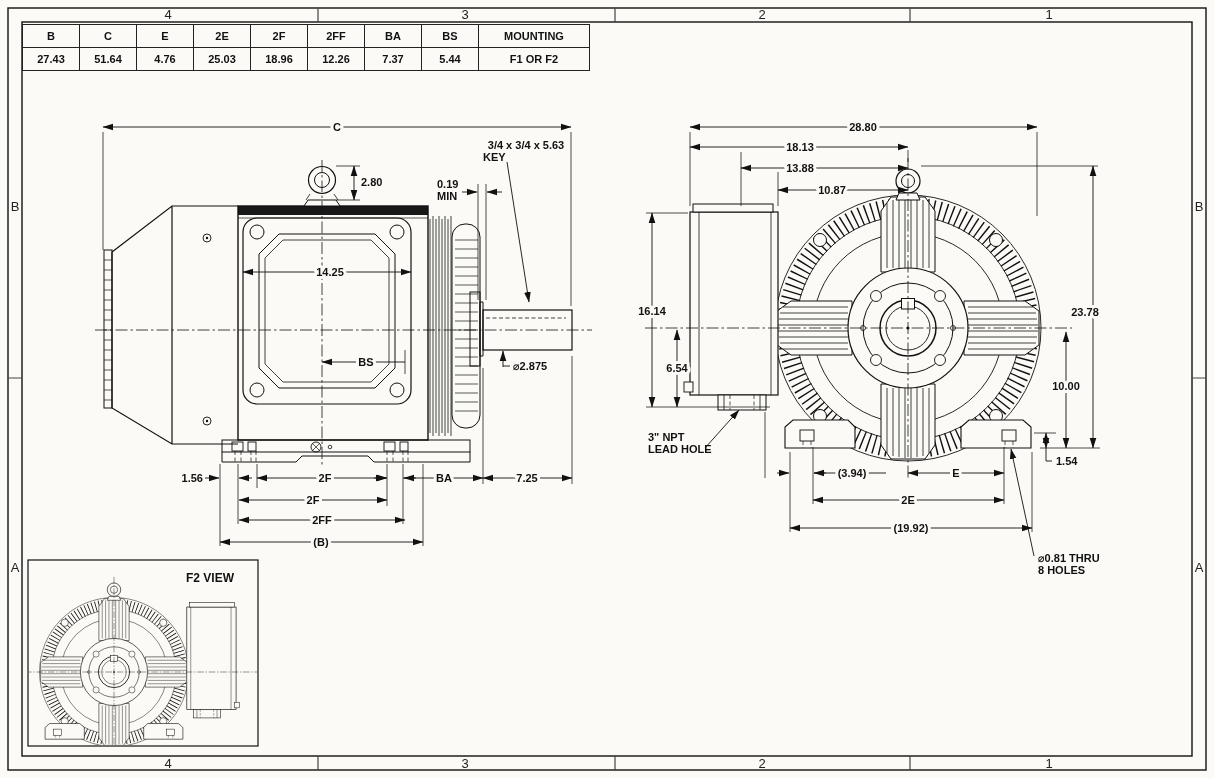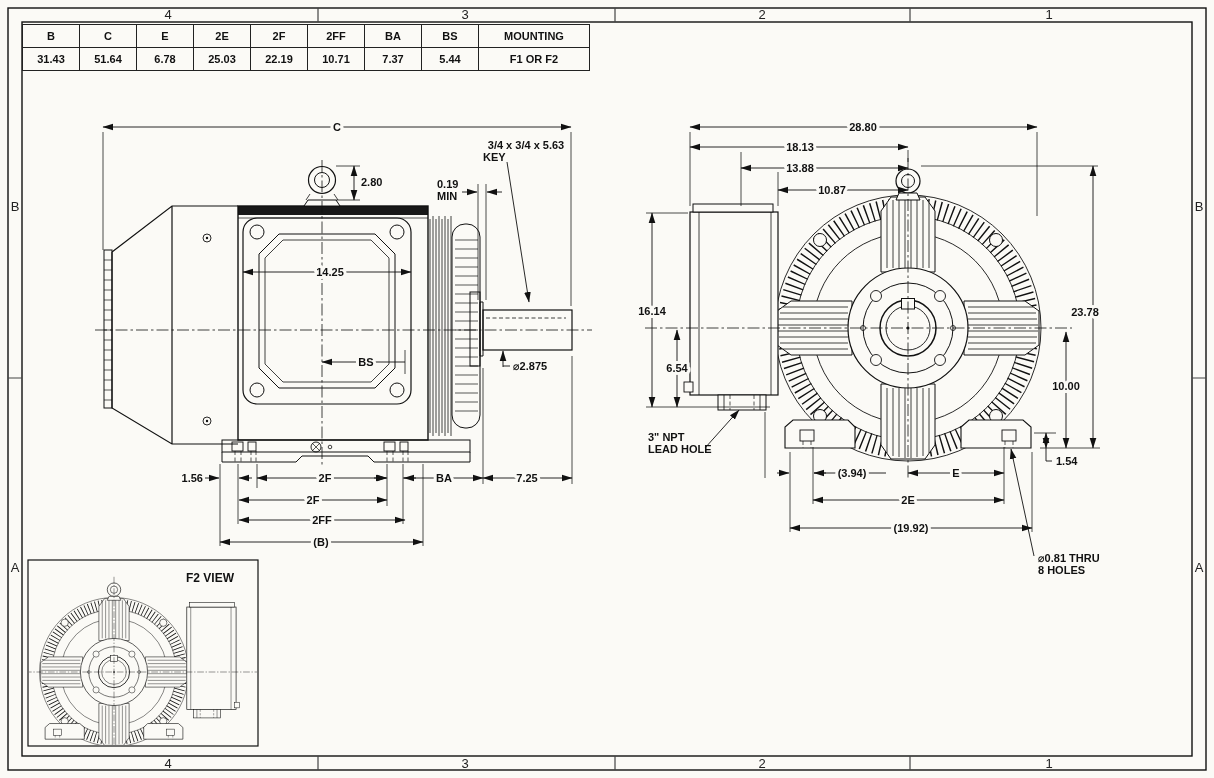--- a/index.html
+++ b/index.html
@@ -277,25 +277,25 @@
     <td>C</td>
     <td>E</td>
     <td>2E</td>
     <td>2F</td>
     <td>2FF</td>
     <td>BA</td>
     <td>BS</td>
     <td class="wide">MOUNTING</td>
   </tr>
   <tr>
-    <td>31.43</td>
+    <td>27.43</td>
     <td>51.64</td>
-    <td>6.78</td>
+    <td>4.76</td>
     <td>25.03</td>
-    <td>22.19</td>
-    <td>10.71</td>
+    <td>18.96</td>
+    <td>12.26</td>
     <td>7.37</td>
     <td>5.44</td>
     <td class="wide">F1 OR F2</td>
   </tr>
 </tbody>
     </table>
 </div>
 
 </body></html>

